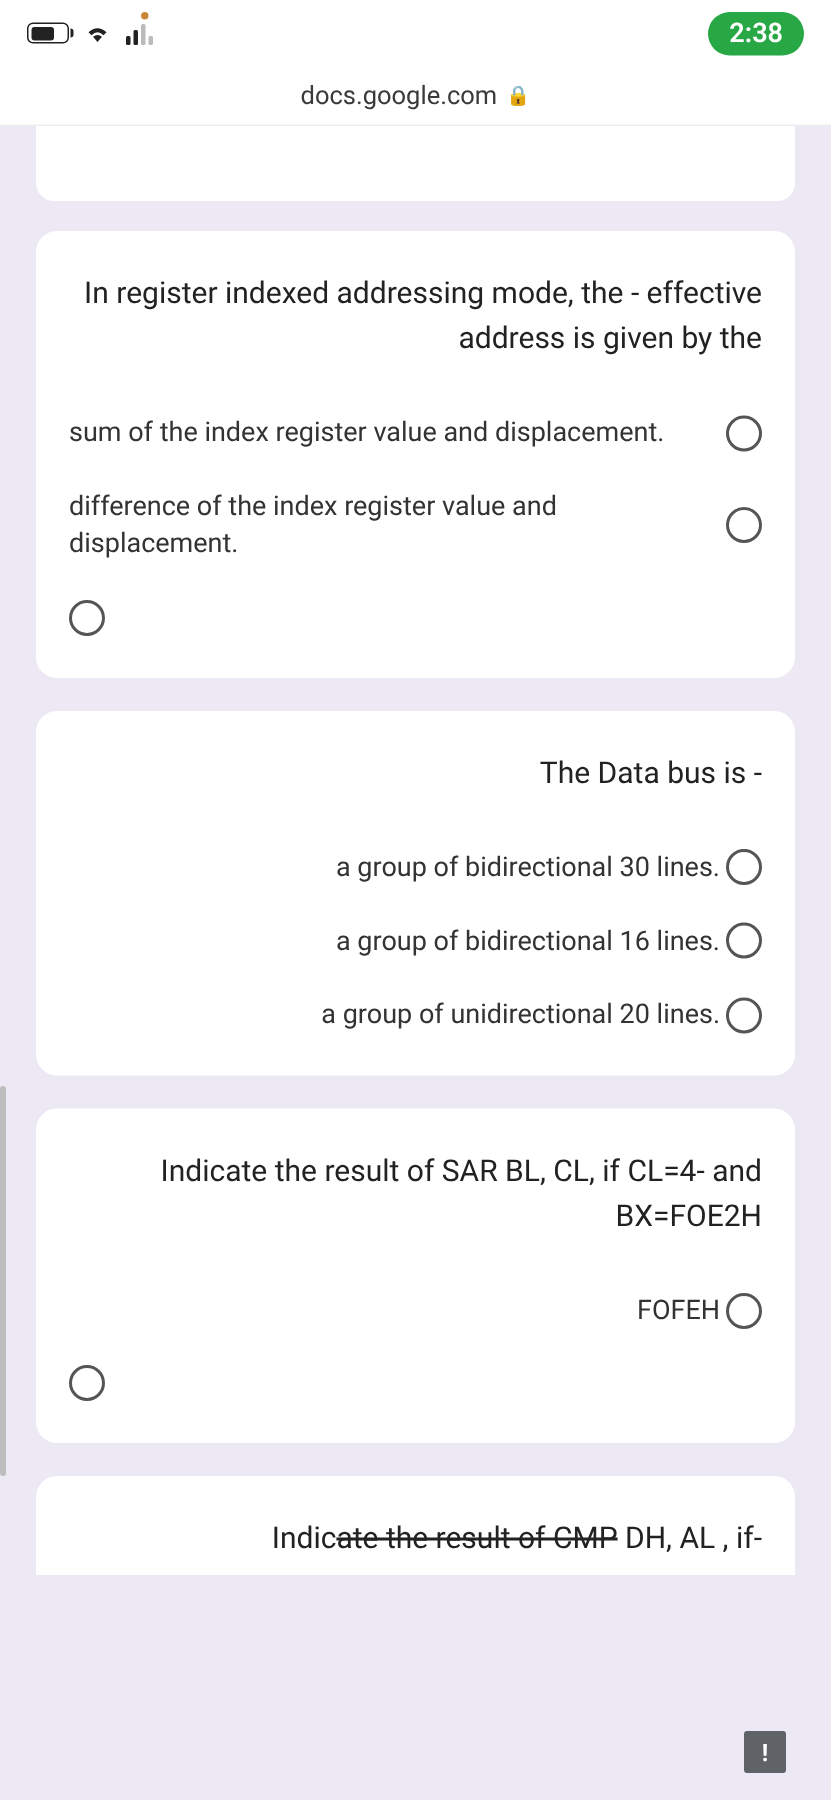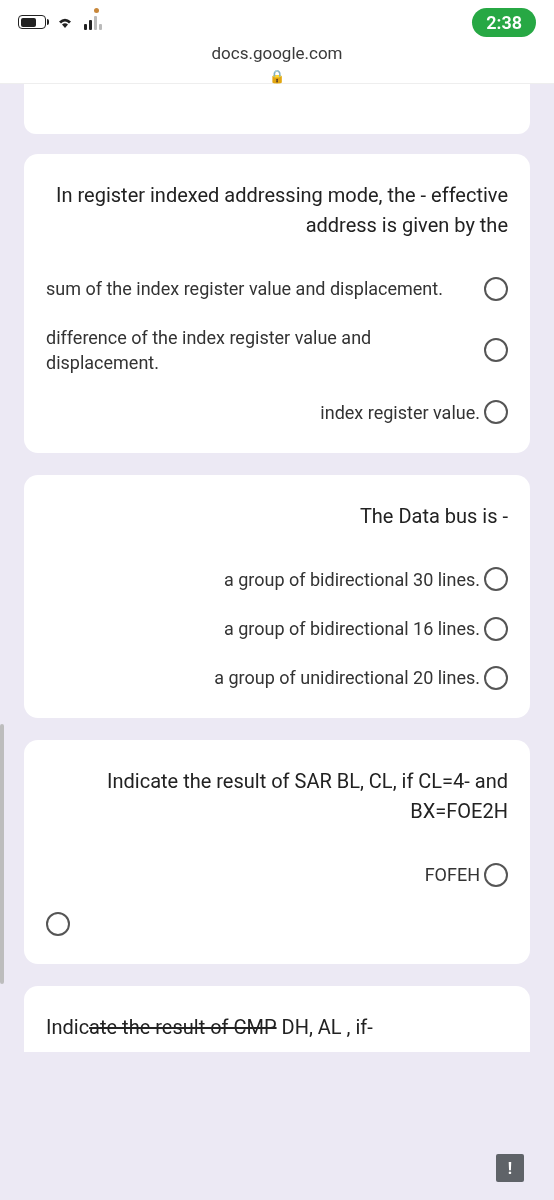--- a/index.html
+++ b/index.html
@@ -16,21 +16,21 @@
   .wifi svg { display: block; }
   .signal { display: flex; align-items: flex-end; gap: 2px; height: 16px; position: relative; }
   .signal .dot { width: 5px; height: 5px; background: #c8873a; border-radius: 50%; position: absolute; top: -6px; left: 10px; }
   .signal .b1 { width: 3px; height: 6px; background: #222; border-radius: 1px; }
   .signal .b2 { width: 3px; height: 10px; background: #222; border-radius: 1px; }
   .signal .b3 { width: 3px; height: 14px; background: #bbb; border-radius: 1px; }
   .signal .b4 { width: 3px; height: 6px; background: #bbb; border-radius: 1px; align-self: flex-end; }
   .time-pill { background: #27a844; color: #fff; border-radius: 16px; padding: 4px 14px; font-weight: 600; font-size: 18px; }
 
   
-  .addr-bar { height: 40px; background: #fff; display: flex; align-items: center; justify-content: center; gap: 6px; font-size: 17px; color: #3a3a3a; border-bottom: 1px solid #eee; flex-direction: column; }
+  .addr-bar { height: 40px; background: #fff; display: flex; align-items: center; justify-content: center; gap: 6px; font-size: 17px; color: #3a3a3a; border-bottom: 1px solid #eee; }
   .lock { font-size: 13px; color: #6b6b6b; }
 
   
   .content { padding: 0 18px; height: calc(1200px - 84px); overflow: hidden; position: relative; }
   .mini-card { background: #fff; border-radius: 0 0 12px 12px; height: 50px; margin: 0 6px 20px 6px; }
 
   .card { background: #fff; border-radius: 14px; padding: 26px 22px 16px 22px; margin: 0 6px 22px 6px; }
   .question { font-size: 20px; color: #222; text-align: right; line-height: 1.5; margin-bottom: 24px; }
   .option { display: flex; align-items: center; justify-content: space-between; gap: 4px; padding: 12px 0; font-size: 18px; color: #333; }
   .option.single .label { text-align: right; flex: 1; }
@@ -85,21 +85,20 @@
     <div class="question">In register indexed addressing mode, the - effective address is given by the</div>
     <div class="option">
       <div class="label">sum of the index register value and displacement.</div>
       <div class="radio"></div>
     </div>
     <div class="option">
       <div class="label">difference of the index register value and displacement.</div>
       <div class="radio"></div>
     </div>
     <div class="option single">
-      <div class="label">index register value.</div>
       <div class="radio"></div>
     </div>
   </div>
 
   <div class="card">
     <div class="question">The Data bus is -</div>
     <div class="option single">
       <div class="label">a group of bidirectional 30 lines.</div>
       <div class="radio"></div>
     </div>
@@ -118,19 +117,19 @@
     <div class="option single">
       <div class="label">FOFEH</div>
       <div class="radio"></div>
     </div>
     <div class="option single">
       <div class="radio"></div>
     </div>
   </div>
 
   <div class="card partial">
-    <div class="question" style="text-align:left">
+    <div class="question" style="text-align:right">
       <span>Indic</span><span class="strike">ate the result of CMP</span><span> DH, AL , if-</span>
     </div>
   </div>
 
   <div class="alert-badge">!</div>
 </div>
 
 </body></html>

